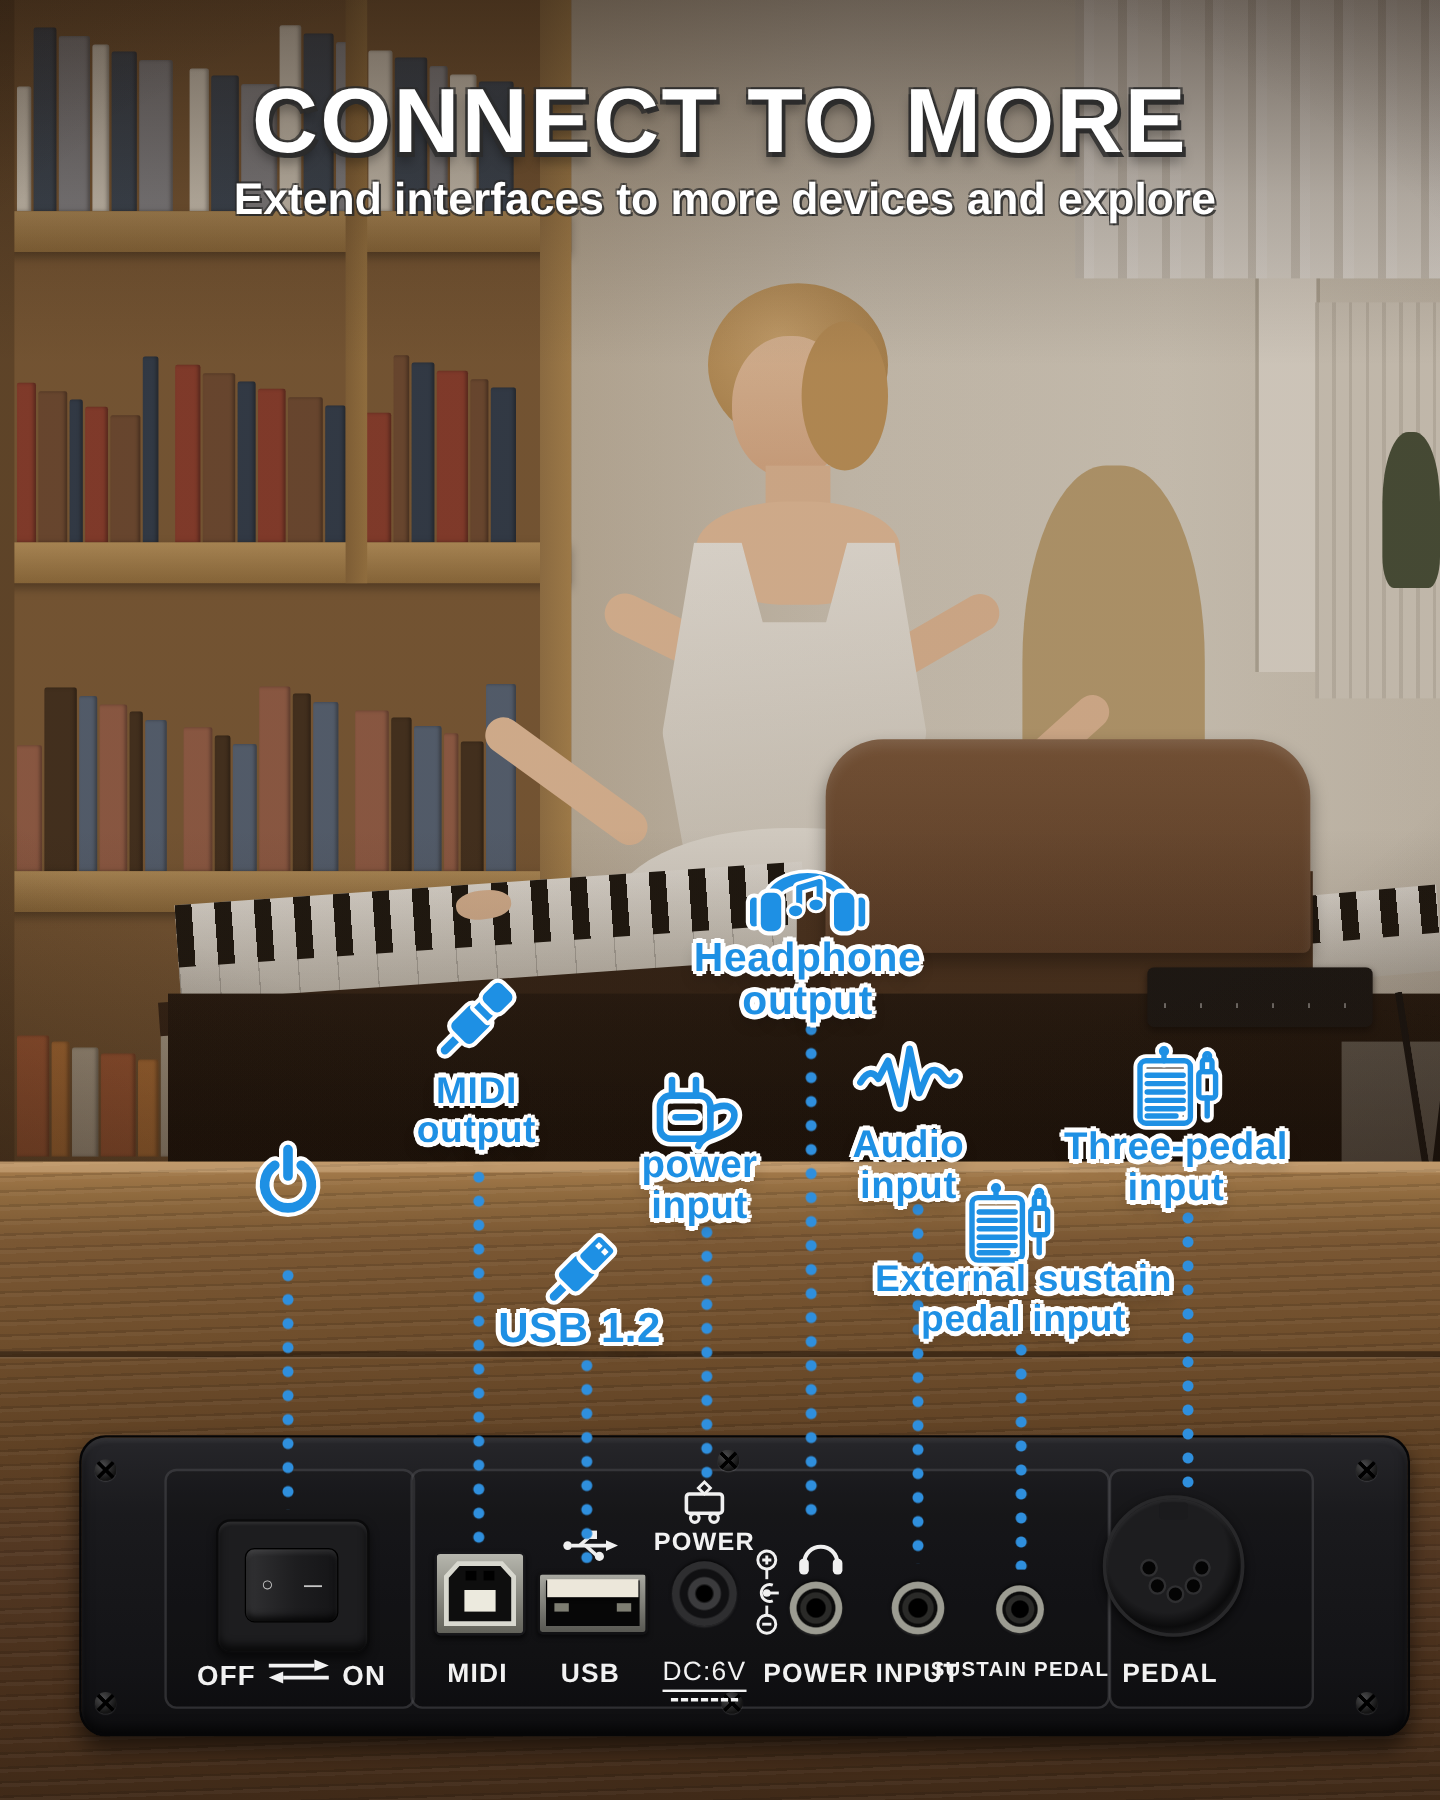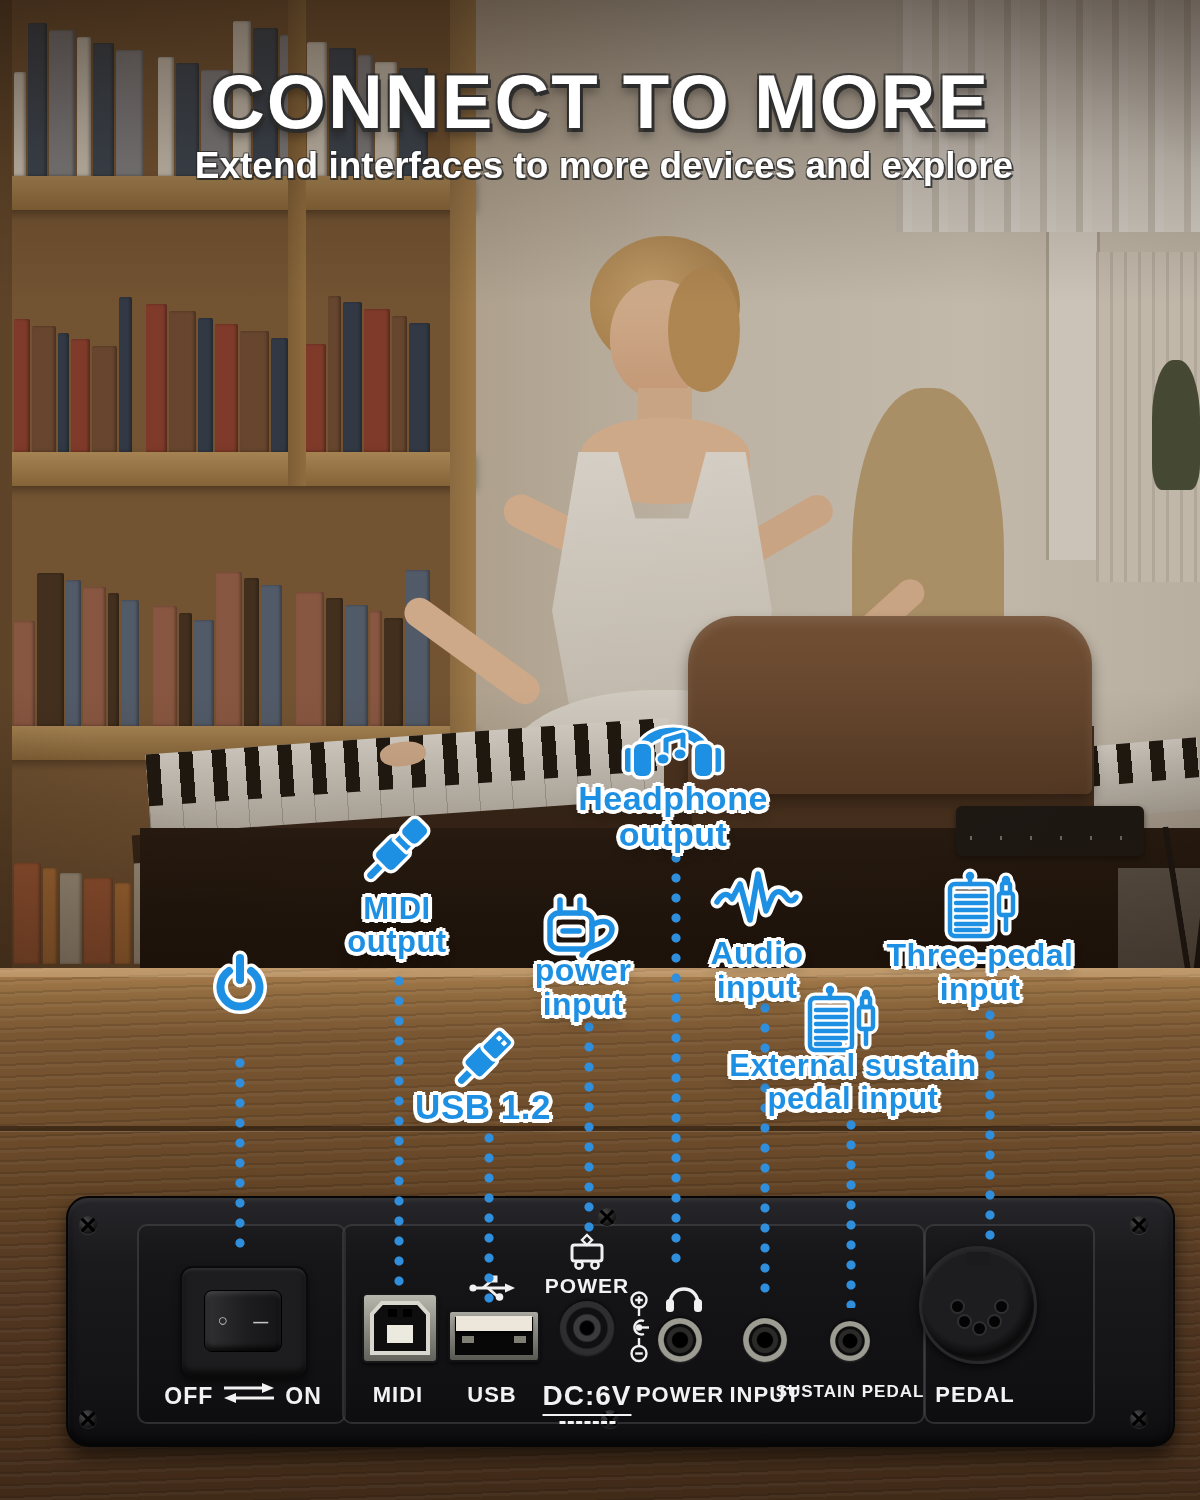--- a/index.html
+++ b/index.html
@@ -131,21 +131,21 @@
         box-shadow:0 1px 2px rgba(255,255,255,.14),0 -1px 3px rgba(0,0,0,.8);}
   .jack{position:absolute;border-radius:50%;
         background:radial-gradient(circle,#000 0 24%,#2a2a28 28% 40%,#0c0c0c 44% 50%,#9c9c92 54% 68%,#6e6e64 72% 78%,#2a2a26 82% 90%,#141414 100%);
         box-shadow:0 1px 2px rgba(255,255,255,.13),0 -1px 3px rgba(0,0,0,.8);}
   .din{position:absolute;left:851px;top:48px;width:112px;height:112px;border-radius:50%;border:3px solid #28282a;
         background:radial-gradient(circle at 45% 40%,#1d1d1f 0 55%,#0b0b0c 68%,#232325 82%,#070708 100%);
         box-shadow:0 3px 8px rgba(0,0,0,.7),inset 0 2px 3px rgba(255,255,255,.06);}
   .din .notch{position:absolute;left:44px;top:3px;width:24px;height:14px;background:#1b1b1d;border-radius:3px;}
   .din .pin{position:absolute;width:11px;height:11px;border-radius:50%;background:#040404;border:2px solid #2f2f31;}
   .dc6v{position:absolute;transform:translateX(-50%);top:182px;text-align:center;}
-  .dc6v .t{font-weight:700;font-size:28px;color:#f2f2f2;letter-spacing:1px;border-bottom:2.5px solid #f2f2f2;padding-bottom:2px;}
+  .dc6v .t{font-weight:400;font-size:22px;color:#f2f2f2;letter-spacing:1px;border-bottom:2.5px solid #f2f2f2;padding-bottom:2px;}
   .dc6v .dash{width:56px;border-top:3.5px dashed #f2f2f2;margin:5px auto 0;}
   .wicon{position:absolute;}
   .wicon svg{display:block;overflow:visible;}
 </style>
 </head>
 <body>
 
 <div class="stage">
 
   <div class="photo">

